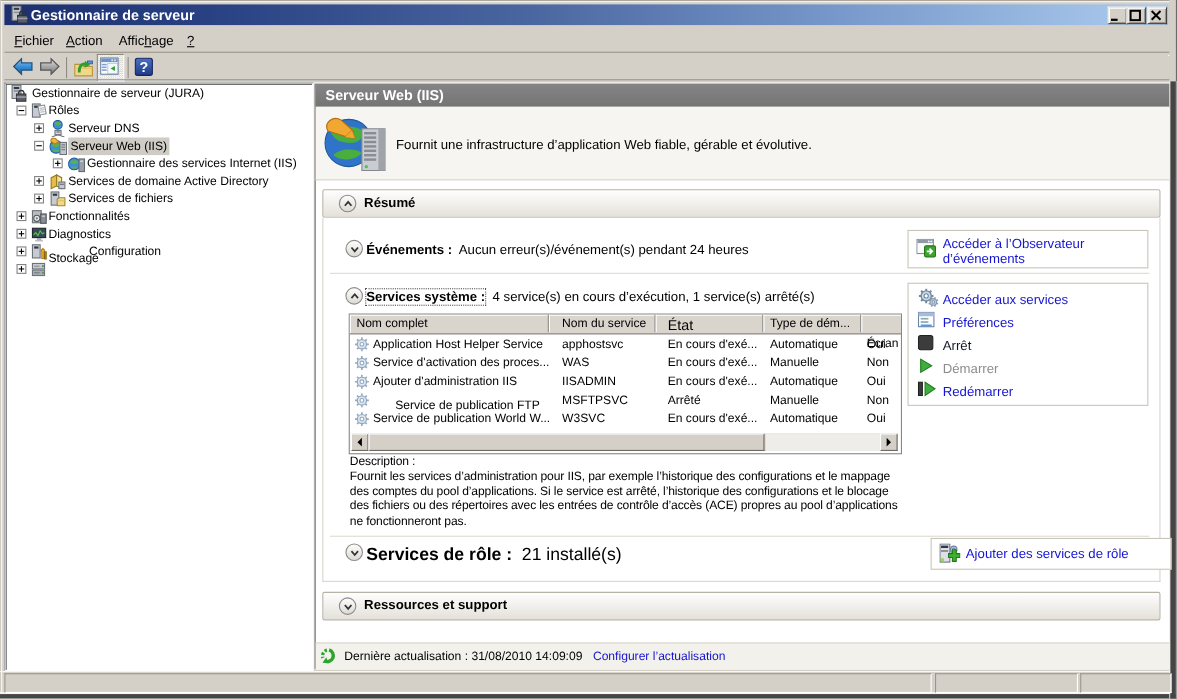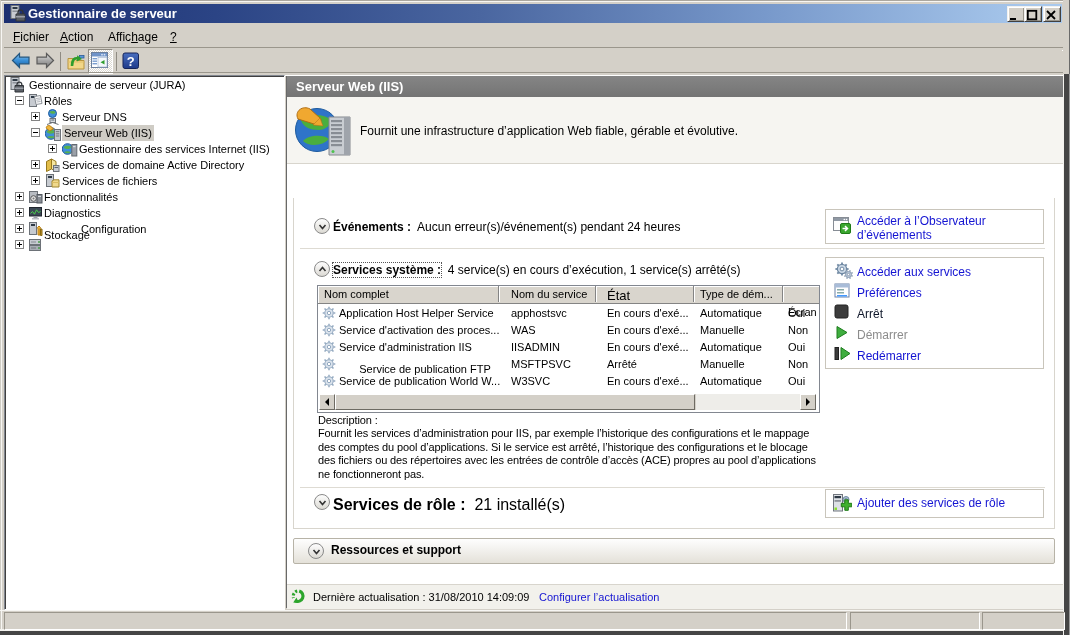--- a/index.html
+++ b/index.html
@@ -286,20 +286,28 @@
         <rect x="37" y="23" width="11" height="2.2"></rect>
           <rect x="37" y="27" width="11" height="2.2"></rect>
         <rect x="37" y="31" width="11" height="2.2"></rect>
           <rect x="37" y="35" width="11" height="2.2"></rect>
         <rect x="37" y="39" width="11" height="2.2"></rect>
       </g>
       <circle cx="39" cy="46.5" r="1.5" fill="#4fc24f"></circle>
     </svg>
     <div class="abs body11" style="left:73px;top:48px;font-size:12px;">Fournit une infrastructure d’application Web fiable, gérable et évolutive.</div>
 
+    <div class="sechead" style="top:96px;">
+      <div class="chev" style="left:14px;top:4px;">
+          <svg width="11" height="11">
+            <path d="M2.5 7 L5.5 3.5 L8.5 7" stroke="#333" stroke-width="1.6" fill="none"></path>
+          </svg>
+        </div>
+      <b>Résumé</b>
+    </div>
 
     <div class="abs" style="left:6px;top:122px;width:760px;height:330px;border:1px solid #d8d5cd;border-top:none;background:#fff;"></div>
 
     <div class="chev" style="left:27px;top:142px;">
         <svg width="11" height="11">
           <path d="M2.5 4 L5.5 7.5 L8.5 4" stroke="#333" stroke-width="1.6" fill="none"></path>
         </svg>
       </div>
     <div class="abs" style="left:46px;top:144px;font-size:12px;"><b>Événements :</b>&nbsp; Aucun erreur(s)/événement(s) pendant 24 heures</div>
     <div class="abox" style="top:133px;height:33px;">
@@ -387,21 +395,21 @@
               <line x1="11.4" y1="7" x2="13.3" y2="7"></line>
               <line x1="10.11126983722081" y1="10.11126983722081" x2="11.45477272147525" y2="11.454772721475248"></line>
               <line x1="7" y1="11.4" x2="7" y2="13.3"></line>
               <line x1="3.888730162779191" y1="10.11126983722081" x2="2.5452272785247514" y2="11.45477272147525"></line>
               <line x1="2.5999999999999996" y1="7.000000000000001" x2="0.7000000000000002" y2="7.000000000000001"></line>
               <line x1="3.88873016277919" y1="3.888730162779191" x2="2.5452272785247496" y2="2.5452272785247514"></line>
               <line x1="6.999999999999999" y1="2.5999999999999996" x2="6.999999999999999" y2="0.7000000000000002"></line>
               <line x1="10.111269837220808" y1="3.88873016277919" x2="11.454772721475248" y2="2.5452272785247496"></line>
             </g>
           </svg>
-          <div style="position:absolute;left:21px;top:2.5px;font-size:11px;white-space:nowrap;overflow:hidden;width:172px;">Service d'administration IIS</div>
+          <div style="position:absolute;left:21px;top:2.5px;font-size:11px;white-space:nowrap;overflow:hidden;width:172px;">Ajouter d'administration IIS</div>
           <div style="position:absolute;left:193px;top:2.5px;font-size:11px;white-space:nowrap;overflow:hidden;width:82px;">IISADMIN</div>
           <div style="position:absolute;left:289px;top:2.5px;font-size:11px;white-space:nowrap;overflow:hidden;width:84px;">En cours d'exé...</div>
           <div style="position:absolute;left:382px;top:2.5px;font-size:11px;white-space:nowrap;overflow:hidden;width:80px;">Automatique</div>
           <div style="position:absolute;left:470px;top:2.5px;font-size:11px;white-space:nowrap;overflow:hidden;width:25px;">Oui</div>
         </div>
         <div style="position:absolute;left:0;top:69px;width:100%;height:17px;">
           <svg width="14" height="14" style="position:absolute;left:4px;top:2px;">
             <circle cx="7" cy="7" r="4.2" fill="#dde5ee" stroke="#93a9c0" stroke-width="1.1"></circle>
             <circle cx="7" cy="7" r="1.7" fill="#fff" stroke="#93a9c0"></circle>
             <g stroke="#93a9c0" stroke-width="1.5">
@@ -514,21 +522,21 @@
       </div>
 
     <div class="sep" style="left:13px;top:411px;width:745px;"></div>
 
     <div class="chev" style="left:27px;top:418px;">
         <svg width="11" height="11">
           <path d="M2.5 4 L5.5 7.5 L8.5 4" stroke="#333" stroke-width="1.6" fill="none"></path>
         </svg>
       </div>
     <div class="abs" style="left:46px;top:420px;font-size:16px;"><b>Services de rôle :</b>&nbsp; 21 installé(s)</div>
-    <div class="abox" style="top:413px;height:27px;">
+    <div class="abox" style="top:413px;height:27px;margin-left:21px;">
       <svg class="abs" style="left:7px;top:4px;" width="19" height="19">
         <rect x="0.5" y="0.5" width="9" height="16.5" fill="#dde1e6" stroke="#70767e"></rect>
         <rect x="1.5" y="2" width="6.5" height="2.2" fill="#2f3a46"></rect>
         <rect x="1.5" y="6" width="6.5" height="1.8" fill="#8d929a"></rect>
         <circle cx="13" cy="5.5" r="3" fill="#aec2d4" stroke="#7089a3"></circle>
         <circle cx="13" cy="5.5" r="1.1" fill="#fff" stroke="#7089a3"></circle>
         <rect x="1.5" y="13.5" width="2.5" height="2.5" fill="#8ade30"></rect>
         <path d="M10.5 10.5 L14 10.5 L14 7 L17.5 7 L17.5 10.5 L21 10.5 L21 14 L17.5 14 L17.5 17.5 L14 17.5 L14 14 L10.5 14 Z" transform="translate(-2.2,-1.2)" fill="#3fb02e" stroke="#1f7a16"></path>
       </svg>
       <div class="abs link" style="left:31px;top:6px;">Ajouter des services de rôle</div>

